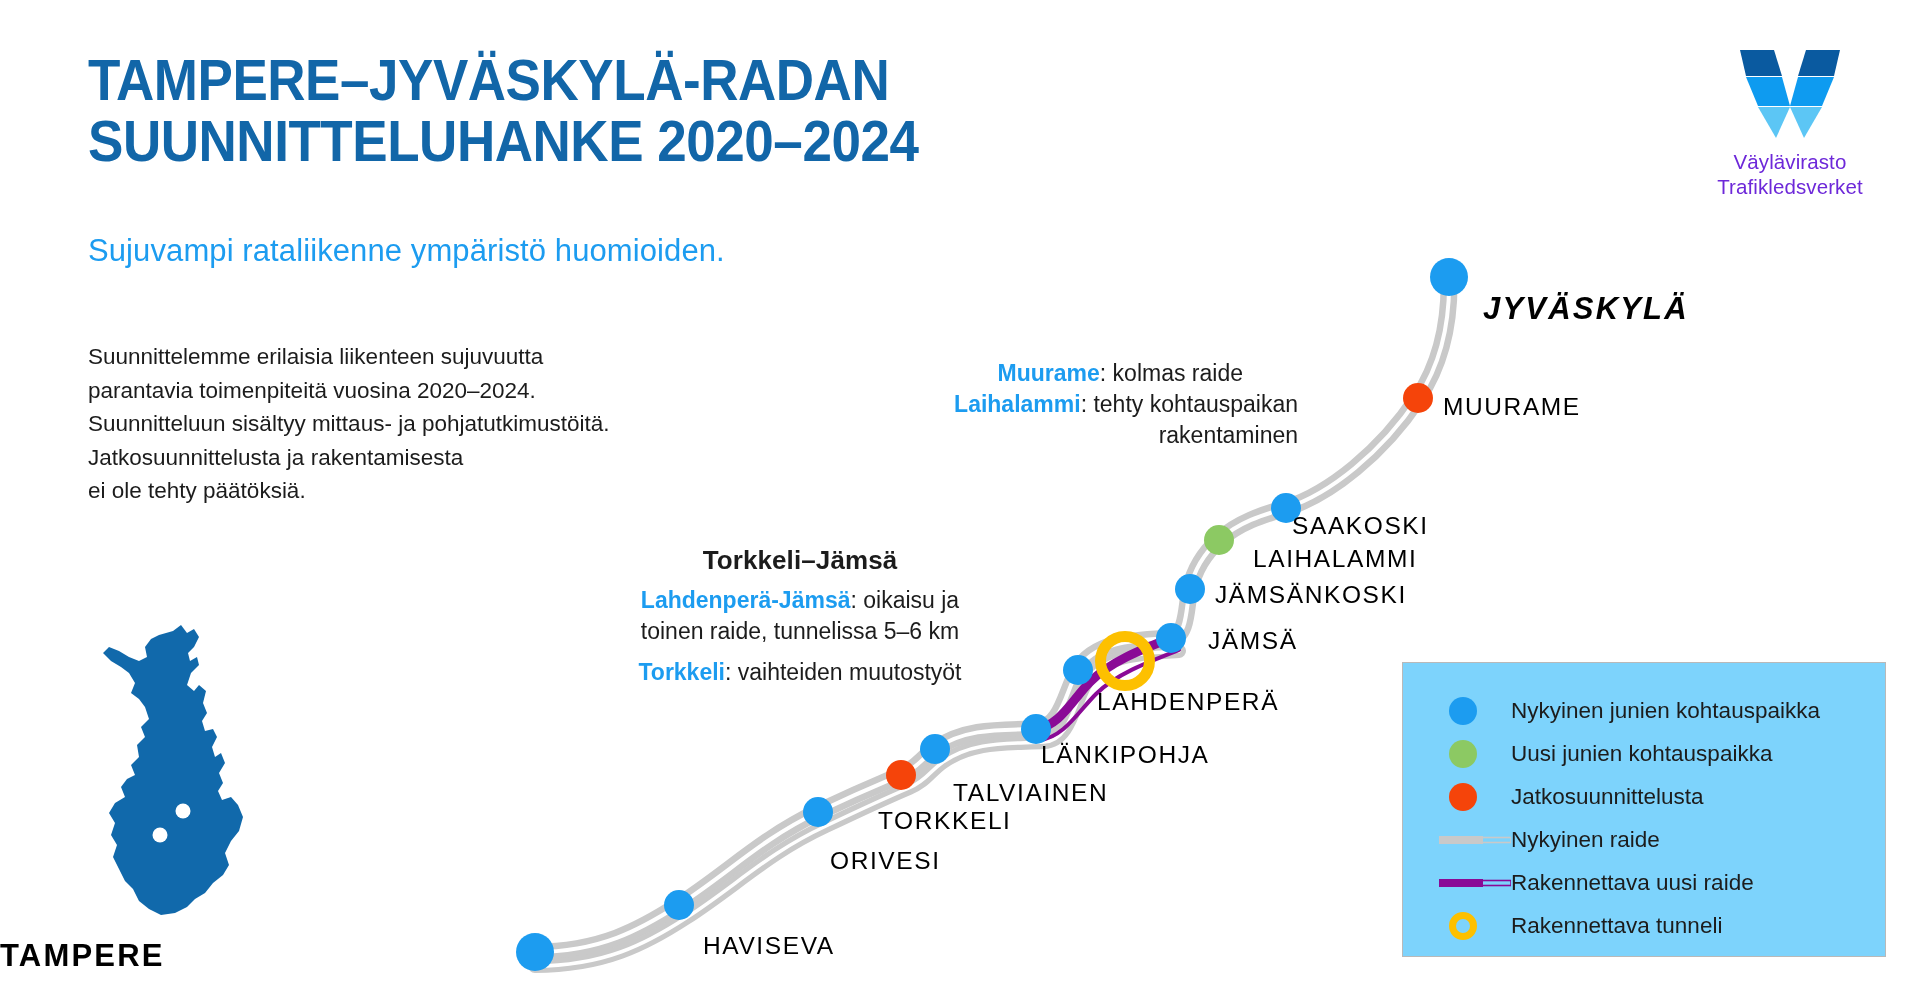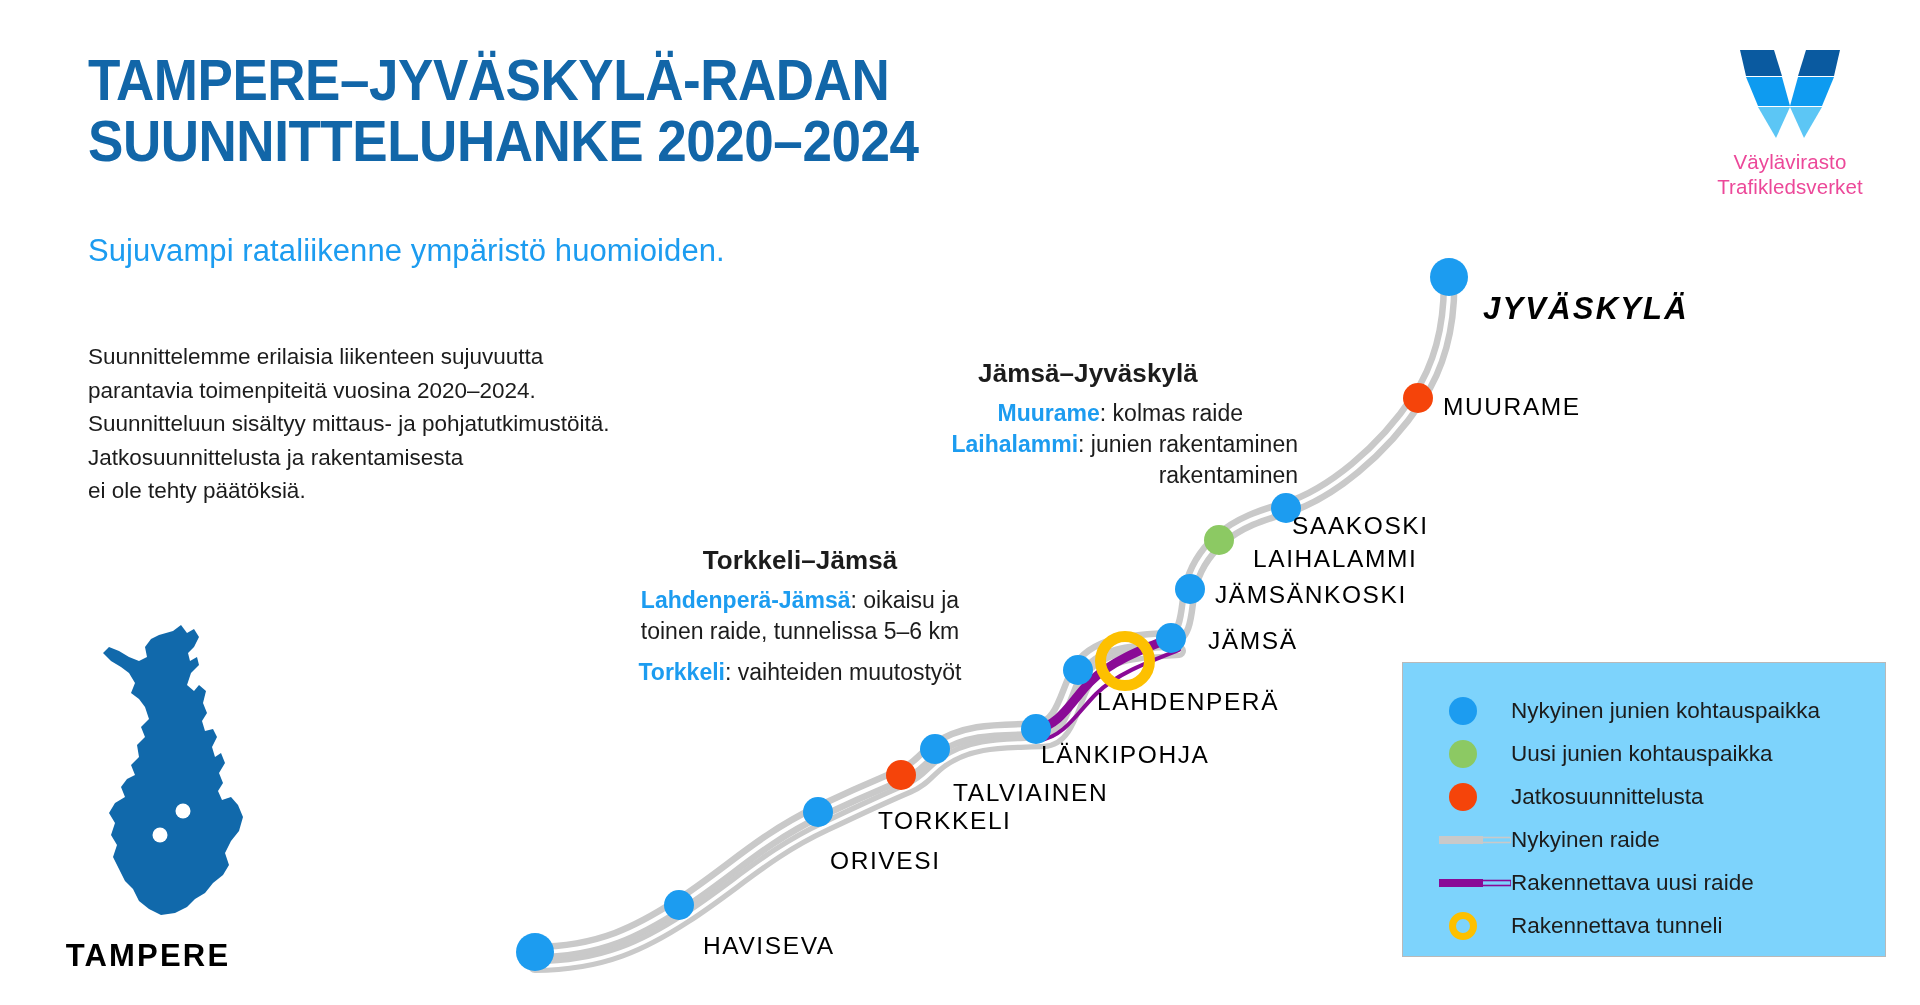--- a/index.html
+++ b/index.html
@@ -31,21 +31,21 @@
   #intro-paragraph{
     position:absolute;left:88px;top:340px;width:640px;
     font-size:22.5px;line-height:33.5px;color:#1c1c1c;
     white-space:pre-line;
   }
 
   
   #logo{position:absolute;left:1700px;top:48px;width:180px;text-align:center;}
   #logo .mark{display:block;margin:0 auto;}
   #logo .logo-text{
-    margin-top:9px;font-size:20.5px;line-height:25px;color:#ec4899;
+    margin-top:9px;font-size:20.5px;line-height:25px;color:#6d28d9;
     white-space:pre-line;letter-spacing:0.1px;
   }
 
   
   #finland-map{position:absolute;left:95px;top:595px;}
 
   
   #rail-map{position:absolute;left:0;top:0;width:1920px;height:1005px;pointer-events:none;}
 
   
@@ -189,42 +189,41 @@
         <circle cx="1171" cy="638" r="15" fill="#1c9cf0"></circle>
         <circle cx="1190" cy="589" r="15" fill="#1c9cf0"></circle>
         <circle cx="1219" cy="540" r="15" fill="#8cc963"></circle>
         <circle cx="1286" cy="508" r="15" fill="#1c9cf0"></circle>
         <circle cx="1418" cy="398" r="15" fill="#f5440a"></circle>
         <circle cx="1449" cy="277" r="19" fill="#1c9cf0"></circle>
       </g>
   </svg>
 
   <div id="station-labels">
-      <div class="stn-label major" style="top: 938px; left: 0px; width: 296px; text-align: center;">TAMPERE</div>
+      <div class="stn-label major" style="top: 938px; left: 0px; width: 296px; text-align: left;">TAMPERE</div>
       <div class="stn-label" style="top: 932px; left: 703px;">HAVISEVA</div>
       <div class="stn-label" style="top: 847px; left: 830px;">ORIVESI</div>
       <div class="stn-label" style="top: 807px; left: 878px;">TORKKELI</div>
       <div class="stn-label" style="top: 779px; left: 953px;">TALVIAINEN</div>
       <div class="stn-label" style="top: 741px; left: 1041px;">LÄNKIPOHJA</div>
       <div class="stn-label" style="top: 688px; left: 1097px;">LAHDENPERÄ</div>
       <div class="stn-label" style="top: 627px; left: 1208px;">JÄMSÄ</div>
       <div class="stn-label" style="top: 581px; left: 1215px;">JÄMSÄNKOSKI</div>
       <div class="stn-label" style="top: 545px; left: 1253px;">LAIHALAMMI</div>
       <div class="stn-label" style="top: 512px; left: 1292px;">SAAKOSKI</div>
       <div class="stn-label" style="top: 393px; left: 1443px;">MUURAME</div>
       <div class="stn-label major" style="top: 291px; left: 1483px; font-style: italic;">JYVÄSKYLÄ</div>
     </div>
 
   <div class="annot" id="annot-jamsa-jyvaskyla">
-    <span class="head">Jämsä–Jyväskylä</span>
     <span class="row r1">
       <b>Muurame</b><span>: kolmas raide</span>
     </span>
     <span class="row">
-      <b>Laihalammi</b><span style="white-space:pre-line">: junien rakentaminen
+      <b>Laihalammi</b><span style="white-space:pre-line">: tehty kohtauspaikan
 rakentaminen</span>
     </span>
   </div>
 
   <div class="annot" id="annot-orivesi-jamsa">
     <span class="head">Torkkeli–Jämsä</span>
     <span class="row">
       <b>Lahdenperä-Jämsä</b><span style="white-space:pre-line">: oikaisu ja
 toinen raide, tunnelissa 5–6 km</span>
     </span>

